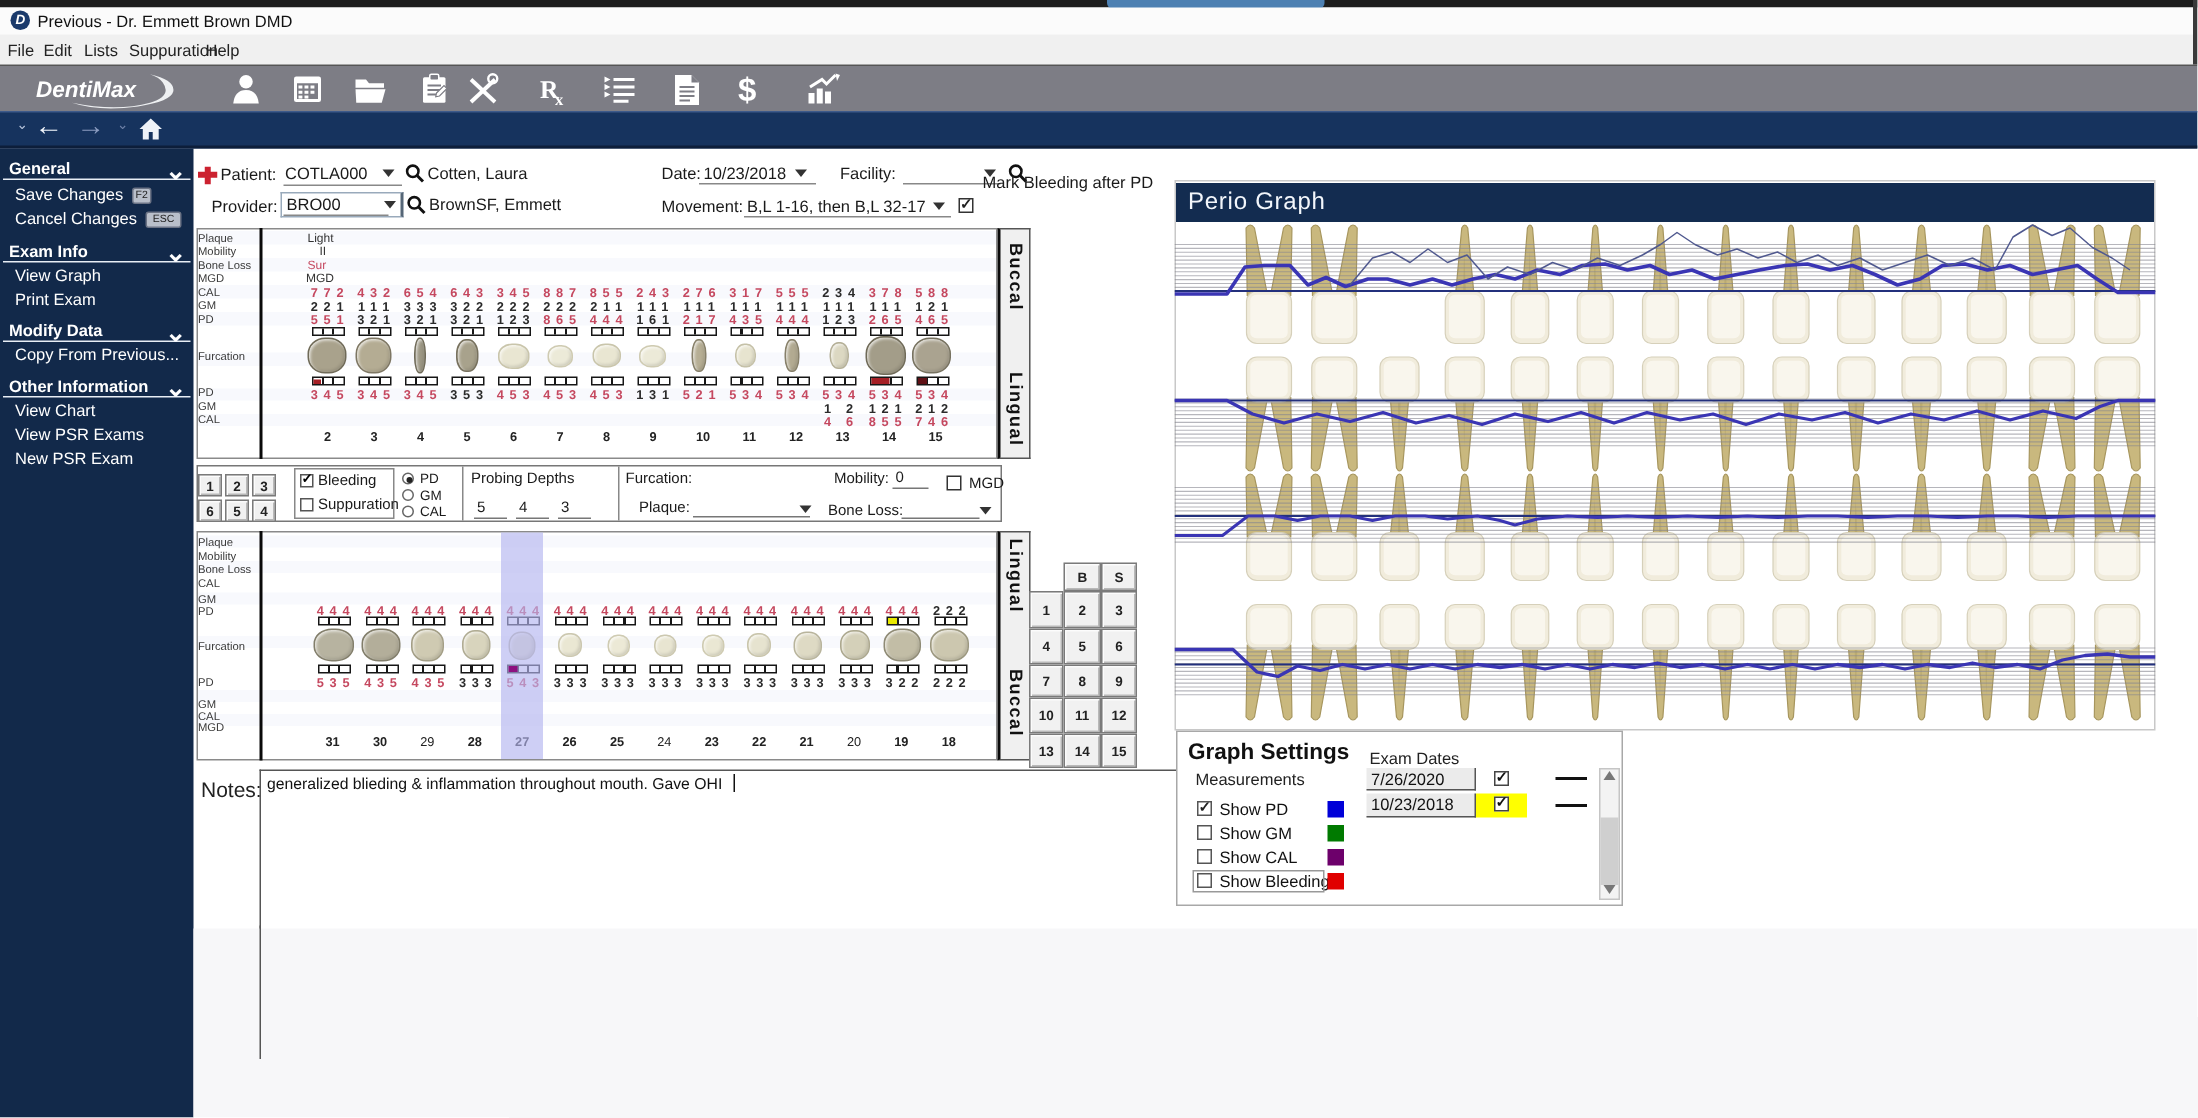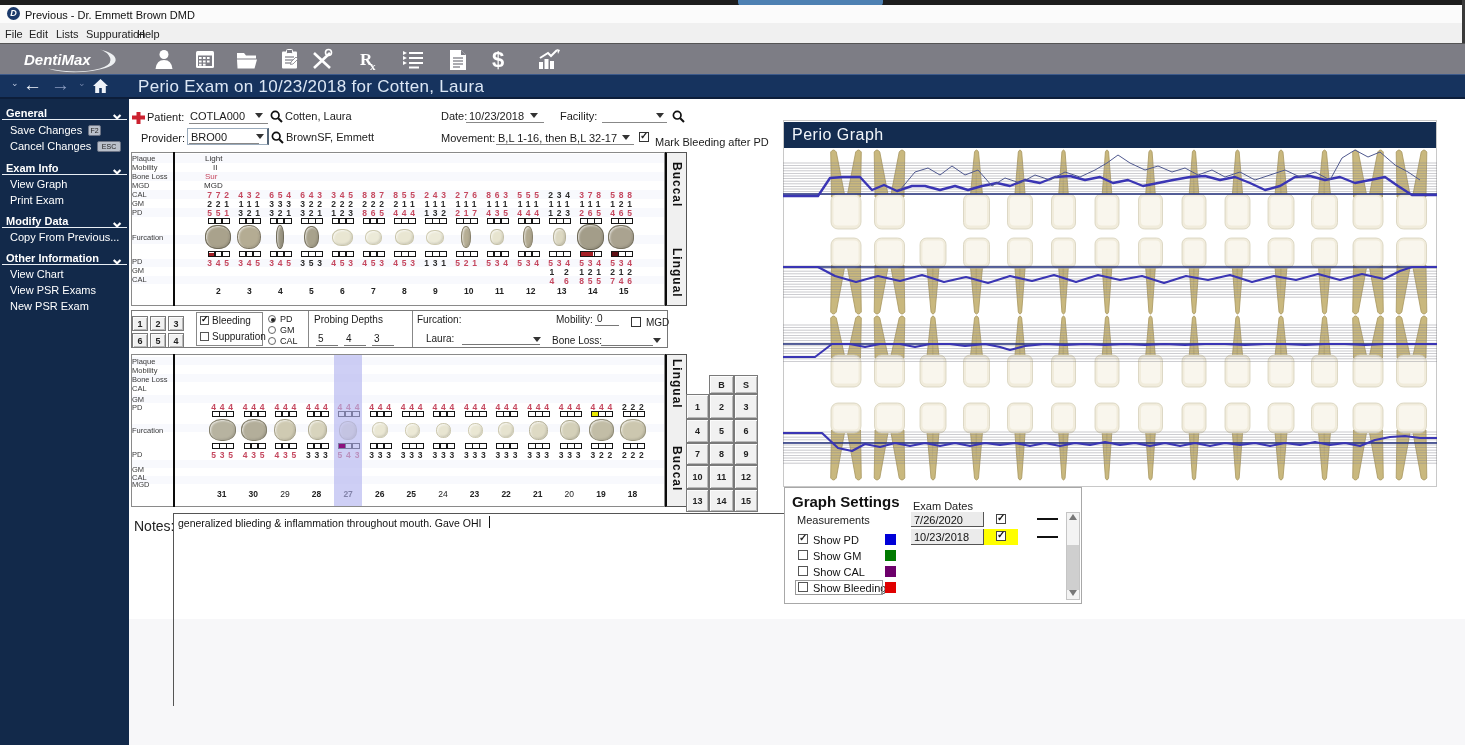--- a/index.html
+++ b/index.html
@@ -118,21 +118,20 @@
     </svg>
 <div class="ab" style="left:0;top:74px;width:1465px;height:25px;background:#16335e;border-top:1px solid #3d5a8a"></div>
 <div class="ab" style="left:0;top:97px;width:1465px;height:2px;background:#0d1e3a"></div>
 <div class="ab" style="left:11px;top:78px;color:#b9c6dd;font-size:9px">⌄</div>
 <div class="ab" style="left:23px;top:74px;color:#f2f6fc;font-size:19px;font-weight:bold">←</div>
 <div class="ab" style="left:51px;top:74px;color:#8b9cc0;font-size:19px;font-weight:bold">→</div>
 <div class="ab" style="left:78px;top:78px;color:#6f82a8;font-size:9px">⌄</div>
 <svg class="ab" style="left:92px;top:78px" width="17" height="16" viewBox="0 0 17 16">
       <path d="M8.5 1 L16 8 h-2.2 v7 h-4 v-5 h-2.6 v5 h-4 v-7 H1z" fill="#eef2f8"></path>
     </svg>
-<div class="ab" style="left:138px;top:77px;color:#dce7f5;font-size:17px;letter-spacing:0.3px;white-space:nowrap">Perio Exam on 10/23/2018 for Cotten, Laura</div>
 <div class="ab" style="left:0;top:99px;width:129px;height:646px;background:#12294a"></div>
 <div class="sbh" style="left:6px;top:107px">General</div>
 <div class="ab" style="left:2px;top:119px;width:125px;height:1px;background:#e8eef5"></div>
 <div class="chv" style="left:110px;top:103px;font-size:17px">⌄</div>
 <div class="sbi" style="left:10px;top:124px">Save Changes</div>
 <div class="ab" style="left:88px;top:125px;width:13px;height:11px;background:#b9bfca;border:1px solid #6b7385;border-radius:2px;font-size:7px;color:#222;text-align:center;line-height:10px">F2</div>
 <div class="sbi" style="left:10px;top:140px">Cancel Changes</div>
 <div class="ab" style="left:97px;top:141px;width:24px;height:11px;background:#b9bfca;border:1px solid #6b7385;border-radius:2px;font-size:7px;color:#222;text-align:center;line-height:10px">ESC</div>
 <div class="sbh" style="left:6px;top:162px">Exam Info</div>
 <div class="ab" style="left:2px;top:174px;width:125px;height:1px;background:#e8eef5"></div>
@@ -181,21 +180,21 @@
 <div class="ab" style="left:672px;top:109px"><svg width="13" height="13" viewBox="0 0 13 13">
         <circle cx="5.2" cy="5.2" r="3.8" fill="none" stroke="#111" stroke-width="1.7"></circle>
         <line x1="8.2" y1="8.2" x2="12" y2="12" stroke="#111" stroke-width="2"></line>
       </svg></div>
 <div class="f11" style="left:441px;top:132px">Movement:</div>
 <div class="f11" style="left:498px;top:132px">B,L 1-16, then B,L 32-17</div>
 <div class="ab" style="left:496px;top:144px;width:138px;height:1px;background:#888"></div>
 <div class="ab" style="left:622px;top:135px;width:0;height:0;border-left:4px solid transparent;border-right:4px solid transparent;border-top:5px solid #333"></div>
 <div class="cb" style="left:639px;top:132px;border-color:#333"></div>
 <div class="ab" style="left:640px;top:130px;font-size:10px;font-weight:bold;color:#222">✓</div>
-<div class="f11" style="left:655px;top:136px">Mark Bleeding after PD</div>
+<div class="f11" style="left:655px;top:116px">Mark Bleeding after PD</div>
 <div class="ab" style="left:131px;top:152px;width:534px;height:154px;border:1px solid #8a8a8a;background:#fff"></div>
 <div class="ab" style="left:132px;top:154px;width:532px;height:9px;background:#eef0f9;opacity:.4"></div>
 <div class="ab" style="left:132px;top:172px;width:532px;height:9px;background:#eef0f9;opacity:.4"></div>
 <div class="ab" style="left:132px;top:190px;width:532px;height:9px;background:#eef0f9;opacity:.4"></div>
 <div class="ab" style="left:132px;top:208px;width:532px;height:9px;background:#eef0f9;opacity:.4"></div>
 <div class="ab" style="left:132px;top:235px;width:532px;height:9px;background:#eef0f9;opacity:.4"></div>
 <div class="ab" style="left:132px;top:259px;width:532px;height:8px;background:#eef0f9;opacity:.4"></div>
 <div class="ab" style="left:132px;top:276px;width:532px;height:8px;background:#eef0f9;opacity:.4"></div>
 <div class="ab" style="left:173px;top:152px;width:2px;height:154px;background:#0a0a0a"></div>
 <div class="lbl" style="left:132px;top:154px">Plaque</div>
@@ -260,33 +259,33 @@
 <div class="ab" style="left:371px;top:286px;font-size:8.5px;font-weight:bold;color:#222">7</div>
 <div class="dig" style="left:390px;top:191px;color:#c5485f">855</div>
 <div class="dig" style="left:390px;top:200px;color:#2b2b2b">211</div>
 <div class="dig" style="left:390px;top:209px;color:#c5485f">444</div>
 <div class="strip" style="left:394px;top:218px"></div>
 <div class="strip" style="left:394px;top:251px"></div>
 <div class="dig" style="left:390px;top:259px;color:#c5485f">453</div>
 <div class="ab" style="left:402px;top:286px;font-size:8.5px;font-weight:bold;color:#222">8</div>
 <div class="dig" style="left:421px;top:191px;color:#c5485f">243</div>
 <div class="dig" style="left:421px;top:200px;color:#2b2b2b">111</div>
-<div class="dig" style="left:421px;top:209px;color:#2b2b2b">132</div>
+<div class="dig" style="left:421px;top:209px;color:#2b2b2b">161</div>
 <div class="strip" style="left:425px;top:218px"></div>
 <div class="strip" style="left:425px;top:251px"></div>
 <div class="dig" style="left:421px;top:259px;color:#2b2b2b">131</div>
 <div class="ab" style="left:433px;top:286px;font-size:8.5px;font-weight:bold;color:#222">9</div>
 <div class="dig" style="left:452px;top:191px;color:#c5485f">276</div>
 <div class="dig" style="left:452px;top:200px;color:#2b2b2b">111</div>
 <div class="dig" style="left:452px;top:209px;color:#c5485f">217</div>
 <div class="strip" style="left:456px;top:218px"></div>
 <div class="strip" style="left:456px;top:251px"></div>
 <div class="dig" style="left:452px;top:259px;color:#c5485f">521</div>
 <div class="ab" style="left:464px;top:286px;font-size:8.5px;font-weight:bold;color:#222">10</div>
-<div class="dig" style="left:483px;top:191px;color:#c5485f">863</div>
+<div class="dig" style="left:483px;top:191px;color:#c5485f">317</div>
 <div class="dig" style="left:483px;top:200px;color:#2b2b2b">111</div>
 <div class="dig" style="left:483px;top:209px;color:#c5485f">435</div>
 <div class="strip" style="left:487px;top:218px"></div>
 <div class="strip" style="left:487px;top:251px"></div>
 <div class="dig" style="left:483px;top:259px;color:#c5485f">534</div>
 <div class="ab" style="left:495px;top:286px;font-size:8.5px;font-weight:bold;color:#222">11</div>
 <div class="dig" style="left:514px;top:191px;color:#c5485f">555</div>
 <div class="dig" style="left:514px;top:200px;color:#2b2b2b">111</div>
 <div class="dig" style="left:514px;top:209px;color:#c5485f">444</div>
 <div class="strip" style="left:518px;top:218px"></div>
@@ -360,21 +359,21 @@
 <div class="ab" style="left:308px;top:311px;width:100px;height:36px;border-left:1px solid #888"></div>
 <div class="f10" style="left:314px;top:314px">Probing Depths</div>
 <div class="f10" style="left:318px;top:333px">5</div>
 <div class="ab" style="left:316px;top:345px;width:22px;height:1px;background:#777"></div>
 <div class="f10" style="left:346px;top:333px">4</div>
 <div class="ab" style="left:344px;top:345px;width:22px;height:1px;background:#777"></div>
 <div class="f10" style="left:374px;top:333px">3</div>
 <div class="ab" style="left:372px;top:345px;width:22px;height:1px;background:#777"></div>
 <div class="ab" style="left:412px;top:311px;width:1px;height:36px;background:#888"></div>
 <div class="f10" style="left:417px;top:314px">Furcation:</div>
-<div class="f10" style="left:426px;top:333px">Laura:</div>
+<div class="f10" style="left:426px;top:333px">Plaque:</div>
 <div class="ab" style="left:462px;top:344px;width:78px;height:1px;background:#777"></div>
 <div class="ab" style="left:533px;top:337px;width:0;height:0;border-left:4px solid transparent;border-right:4px solid transparent;border-top:5px solid #333"></div>
 <div class="f10" style="left:556px;top:314px">Mobility:</div>
 <div class="f10" style="left:597px;top:313px">0</div>
 <div class="ab" style="left:595px;top:325px;width:24px;height:1px;background:#777"></div>
 <div class="f10" style="left:552px;top:335px">Bone Loss:</div>
 <div class="ab" style="left:601px;top:345px;width:52px;height:1px;background:#777"></div>
 <div class="ab" style="left:653px;top:338px;width:0;height:0;border-left:4px solid transparent;border-right:4px solid transparent;border-top:5px solid #333"></div>
 <div class="cb" style="left:631px;top:317px;border-color:#333"></div>
 <div class="f10" style="left:646px;top:317px">MGD</div>

